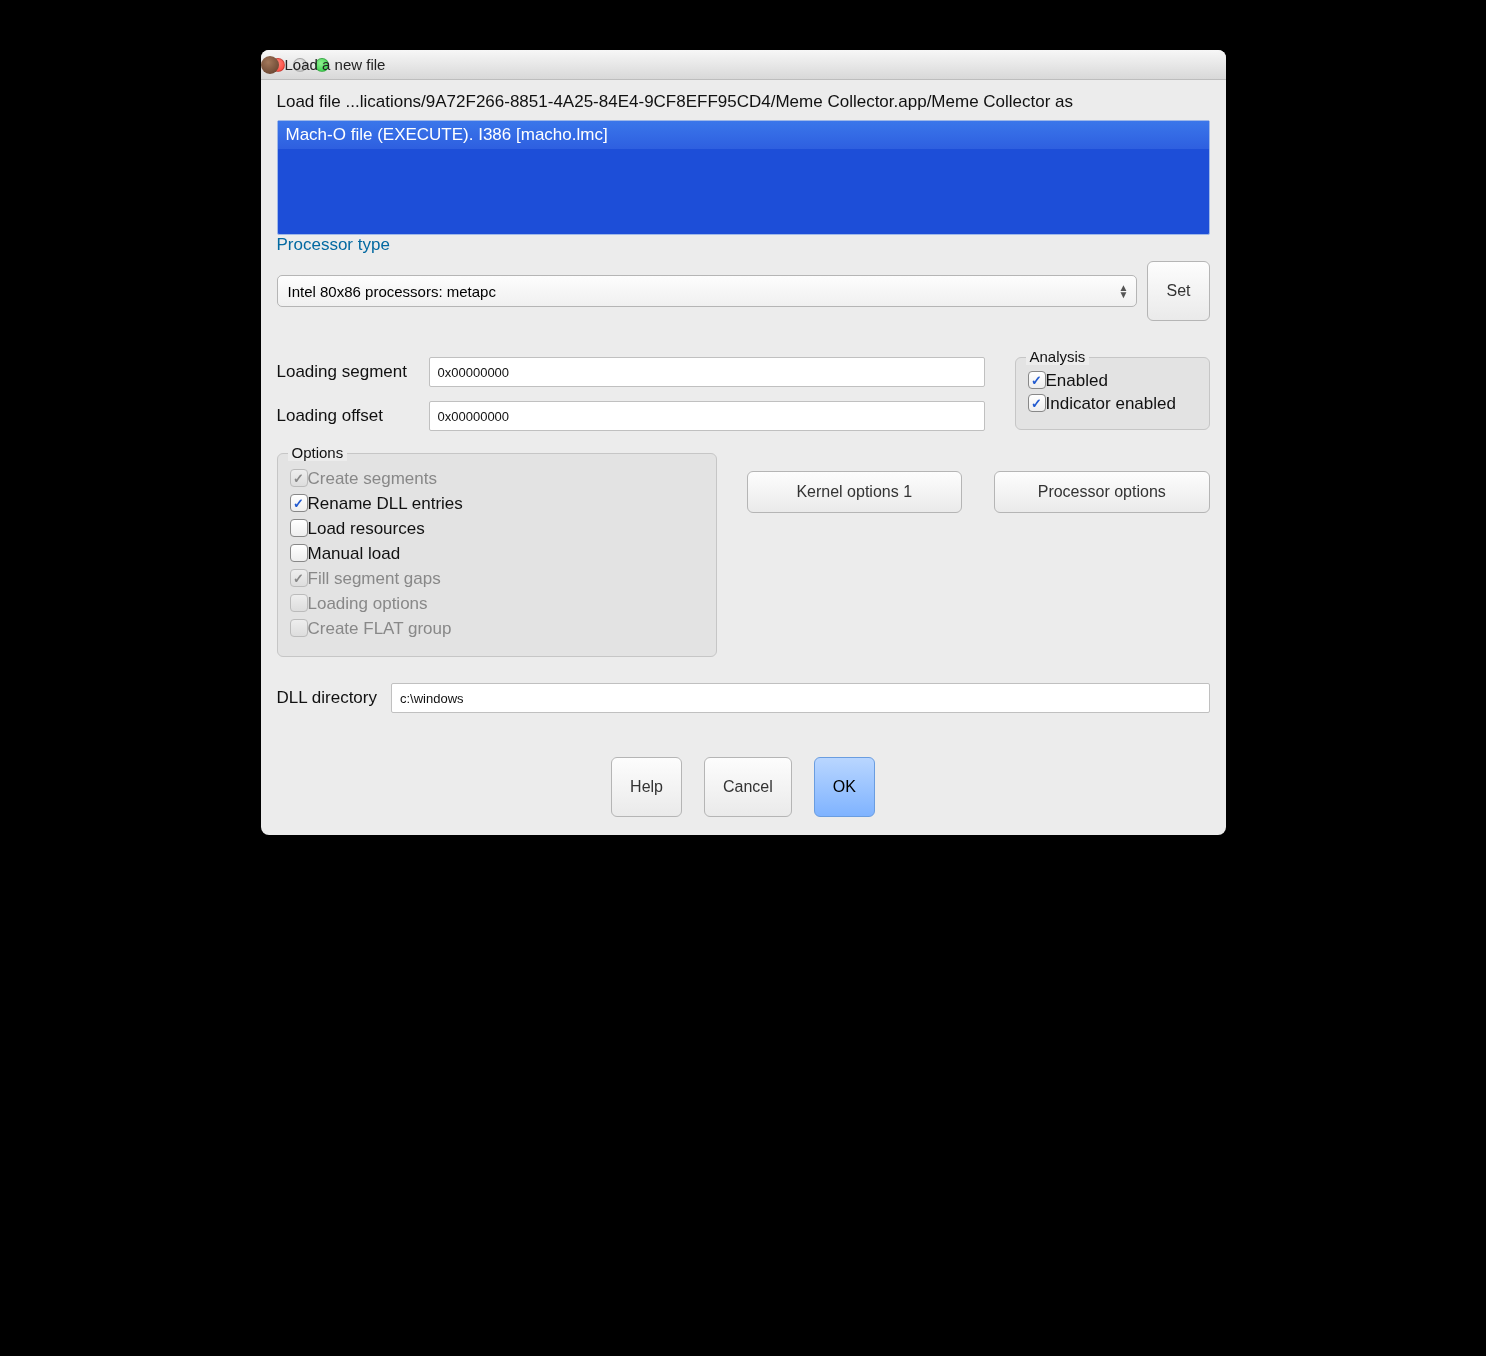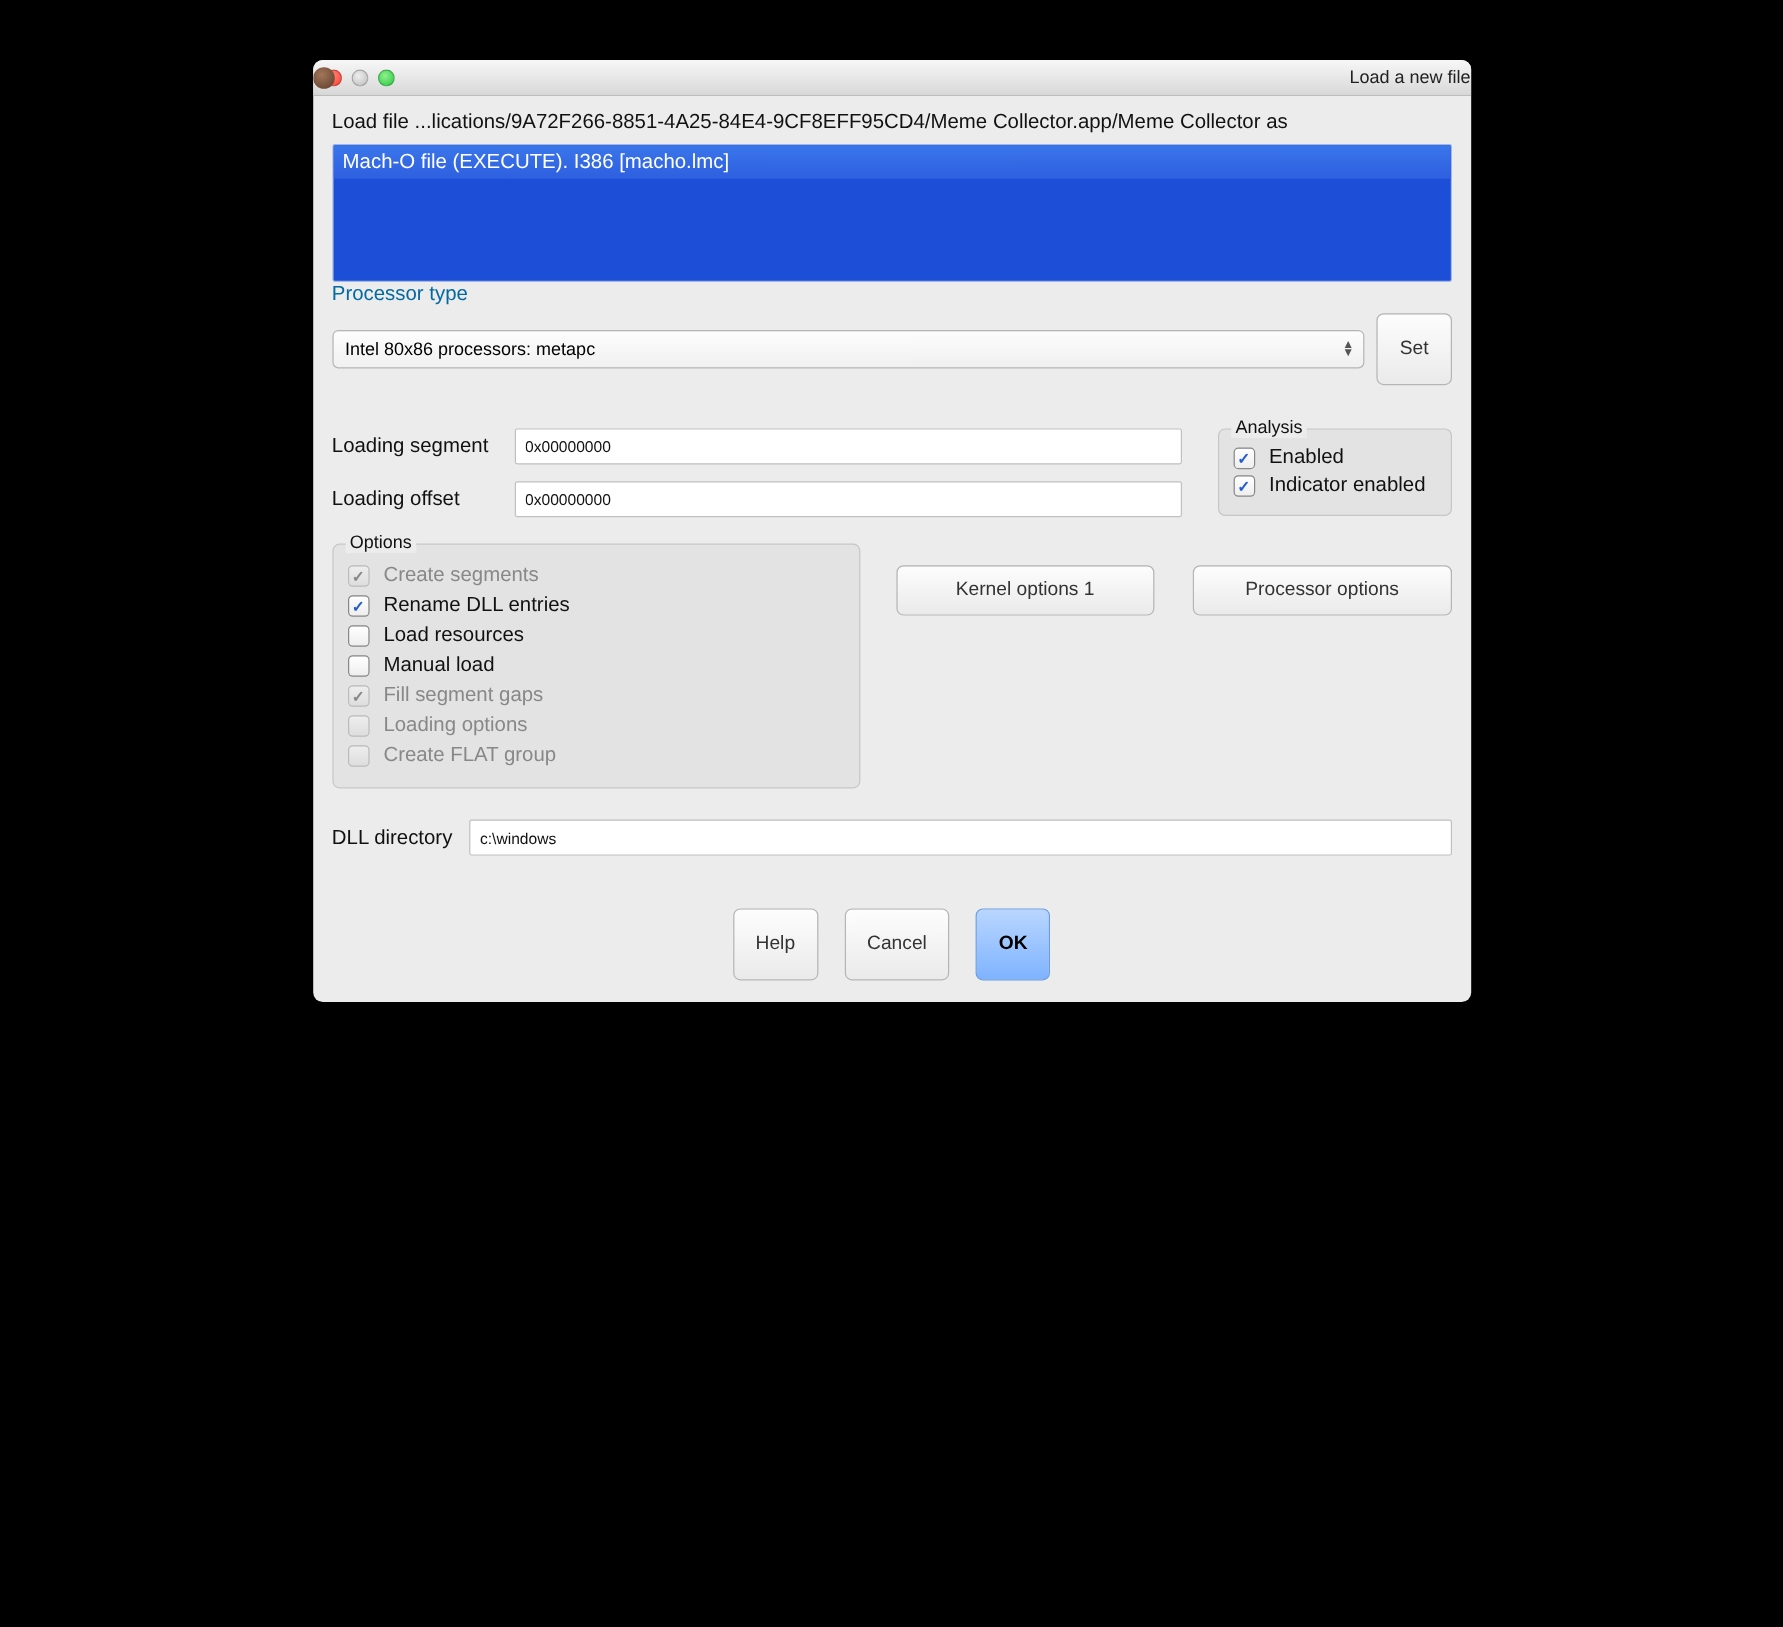--- a/index.html
+++ b/index.html
@@ -28,21 +28,21 @@
       display: flex;
       align-items: center;
       padding: 0 10px;
       position: relative;
     }
     .traffic-lights { display: flex; gap: 8px; }
     .tl { width: 14px; height: 14px; border-radius: 50%; border: 1px solid rgba(0,0,0,0.2); }
     .tl.red { background: radial-gradient(circle at 40% 35%, #ff8a80, #ff3b30); }
     .tl.yellow { background: radial-gradient(circle at 40% 35%, #eee, #bdbdbd); }
     .tl.green { background: radial-gradient(circle at 40% 35%, #8ef08e, #28c940); }
-    .title-center { position:absolute; left:0; right:0; text-align:center; display:flex; align-items:center; justify-content:space-between; gap:6px; pointer-events:none; }
+    .title-center { position:absolute; left:0; right:0; text-align:center; display:flex; align-items:center; justify-content:flex-start; gap:6px; pointer-events:none; }
     .title-center span { font-size:15px; color:#222; }
     .app-icon { width:18px; height:18px; background: radial-gradient(circle at 40% 35%, #a2775a, #5c3a28); border-radius:50%; }
     .content { padding: 12px 16px 18px 16px; }
     .path-label { font-size:17px; color:#111; margin-bottom:8px; }
     .file-list {
       background:#1d4ed8;
       border:1px solid #9fb8e8;
       border-radius:2px;
       height:115px;
       overflow:hidden;
@@ -77,21 +77,21 @@
       padding: 20px 18px;
       font-size:16px;
       color:#333;
       cursor:pointer;
     }
     .btn.wide { width:100%; height:30px; display:flex; align-items:center; justify-content:center; }
     .btn.primary {
       background: linear-gradient(#b9d6ff, #7fb3ff);
       border-color:#6a9de0;
       color:#000;
-      font-weight:700;
+      font-weight:400;
     }
     .segments-row { display:flex; gap:30px; margin-top:36px; align-items:flex-start; }
     .left-col { flex:1; display:flex; flex-direction:column; gap:14px; }
     .lbl-input { display:flex; align-items:center; gap:12px; }
     .lbl-input label { width:140px; font-size:17px; color:#111; }
     .text-input {
       flex:1;
       background:#fff;
       border:1px solid #c0c0c0;
       border-radius:2px;
@@ -108,21 +108,21 @@
       position:relative;
     }
     .groupbox .legend {
       position:absolute; top:-10px; left:10px;
       background:#ececec;
       padding:0 4px;
       font-size:15px;
       color:#111;
     }
     .analysis-box { width:195px; }
-    .check-row { display:flex; align-items:flex-end; gap:12px; margin:3px 0; }
+    .check-row { display:flex; align-items:flex-start; gap:0; margin:3px 0; }
     .checkbox {
       width:18px; height:18px; border:1px solid #888; border-radius:4px;
       background: linear-gradient(#fff,#eee);
       display:flex; align-items:center; justify-content:center;
       font-size:13px; color:#235bd0; font-weight:bold;
     }
     .checkbox.checked::after { content:"✓"; }
     .checkbox.disabled { background:linear-gradient(#eee,#ddd); color:#888; border-color:#bbb; }
     .check-row.disabled span { color:#888; }
     .check-row span { font-size:17px; color:#111; }

